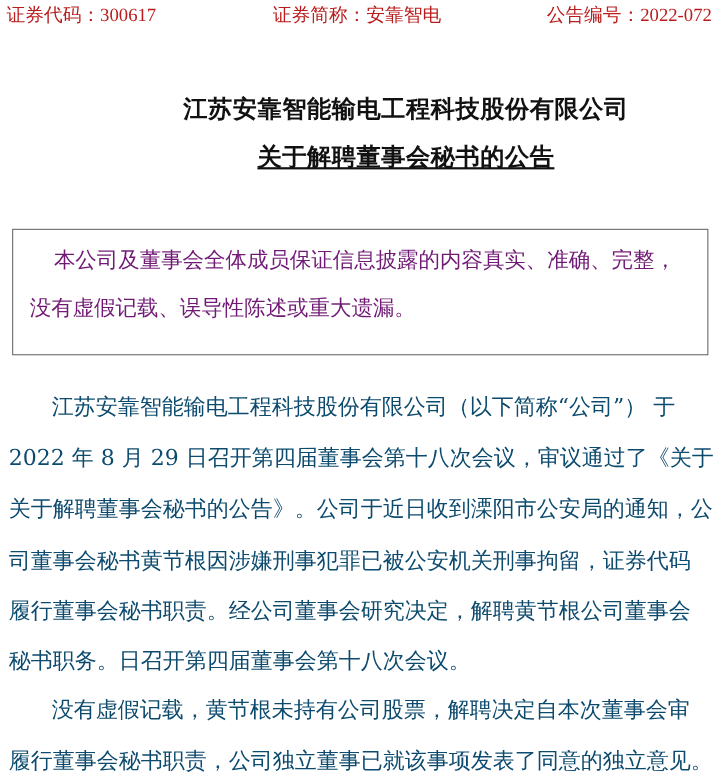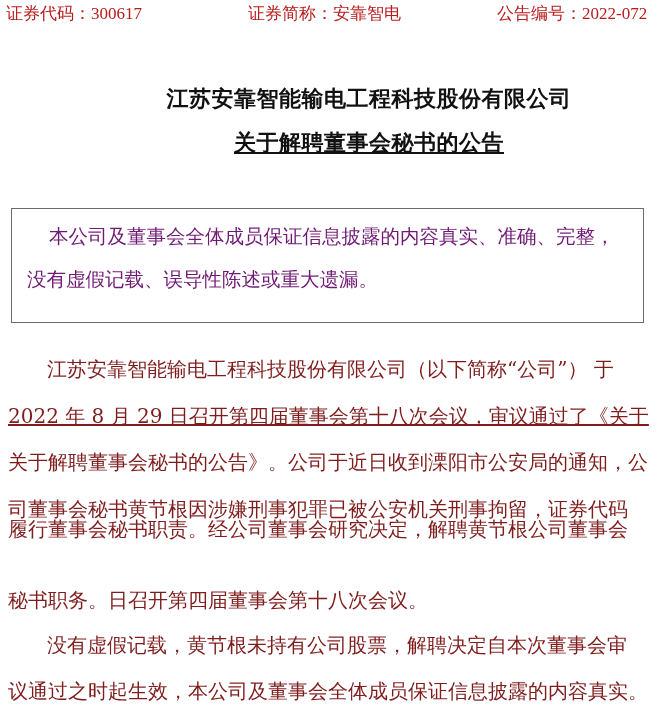--- a/index.html
+++ b/index.html
@@ -26,21 +26,21 @@
   .notice-box {
     position: absolute; left: 11px; top: 208px; width: 633px; height: 115px;
     border: 1.5px solid #6b6b6b; box-sizing: border-box;
     font-family: "DejaVu Sans", "Liberation Sans", sans-serif; font-weight: normal;
     font-size: 19.5px; color: #701a75;
   }
   .notice-box .line { position: absolute; white-space: nowrap; }
   .nb1 { left: 37px; top: 14px; }
   .nb2 { left: 4px; top: 57px; margin-left: 11px; }
   .para-line {
-    position: absolute; white-space: nowrap; font-size: 20px; color: #7f1d1d;
+    position: absolute; white-space: nowrap; font-size: 20px; color: #0c4a6e;
     font-family: "DejaVu Serif", "Liberation Serif", serif;
   }
 </style>
 </head>
 <body>
 
 <div class="header">
   <span class="h-code">证券代码：300617</span>
   <span class="h-abbr">证券简称：安靠智电</span>
   <span class="h-num">公告编号：2022-072</span>
@@ -49,23 +49,23 @@
 <div class="title t1">江苏安靠智能输电工程科技股份有限公司</div>
 <div class="title t2">关于解聘董事会秘书的公告</div>
 
 <div class="notice-box">
   <div class="line nb1">本公司及董事会全体成员保证信息披露的内容真实、准确、完整，</div>
   <div class="line nb2">没有虚假记载、误导性陈述或重大遗漏。</div>
 </div>
 
 <div>
   <div class="para-line" style="left:47px; top:356px;">江苏安靠智能输电工程科技股份有限公司（以下简称“公司”） 于</div>
-  <div class="para-line" style="left:8px; top:403px;text-decoration:underline;">2022 年 8 月 29 日召开第四届董事会第十八次会议，审议通过了《关于</div>
+  <div class="para-line" style="left:8px; top:403px;">2022 年 8 月 29 日召开第四届董事会第十八次会议，审议通过了《关于</div>
   <div class="para-line" style="left:8px; top:449px;">关于解聘董事会秘书的公告》。公司于近日收到溧阳市公安局的通知，公</div>
   <div class="para-line" style="left:8px; top:496px;">司董事会秘书黄节根因涉嫌刑事犯罪已被公安机关刑事拘留，证券代码</div>
-  <div class="para-line" style="left:8px; top:516px;">履行董事会秘书职责。经公司董事会研究决定，解聘黄节根公司董事会</div>
+  <div class="para-line" style="left:8px; top:542px;">履行董事会秘书职责。经公司董事会研究决定，解聘黄节根公司董事会</div>
   <div class="para-line" style="left:8px; top:587px;">秘书职务。日召开第四届董事会第十八次会议。</div>
 </div>
 
 <div>
   <div class="para-line" style="left:47px; top:632px;">没有虚假记载，黄节根未持有公司股票，解聘决定自本次董事会审</div>
-  <div class="para-line" style="left:8px; top:678px;">议通过之时起生效，本公司及董事会全体成员保证信息披露的内容真实。</div>
+  <div class="para-line" style="left:8px; top:678px;">履行董事会秘书职责，公司独立董事已就该事项发表了同意的独立意见。</div>
 </div>
 
 </body></html>

